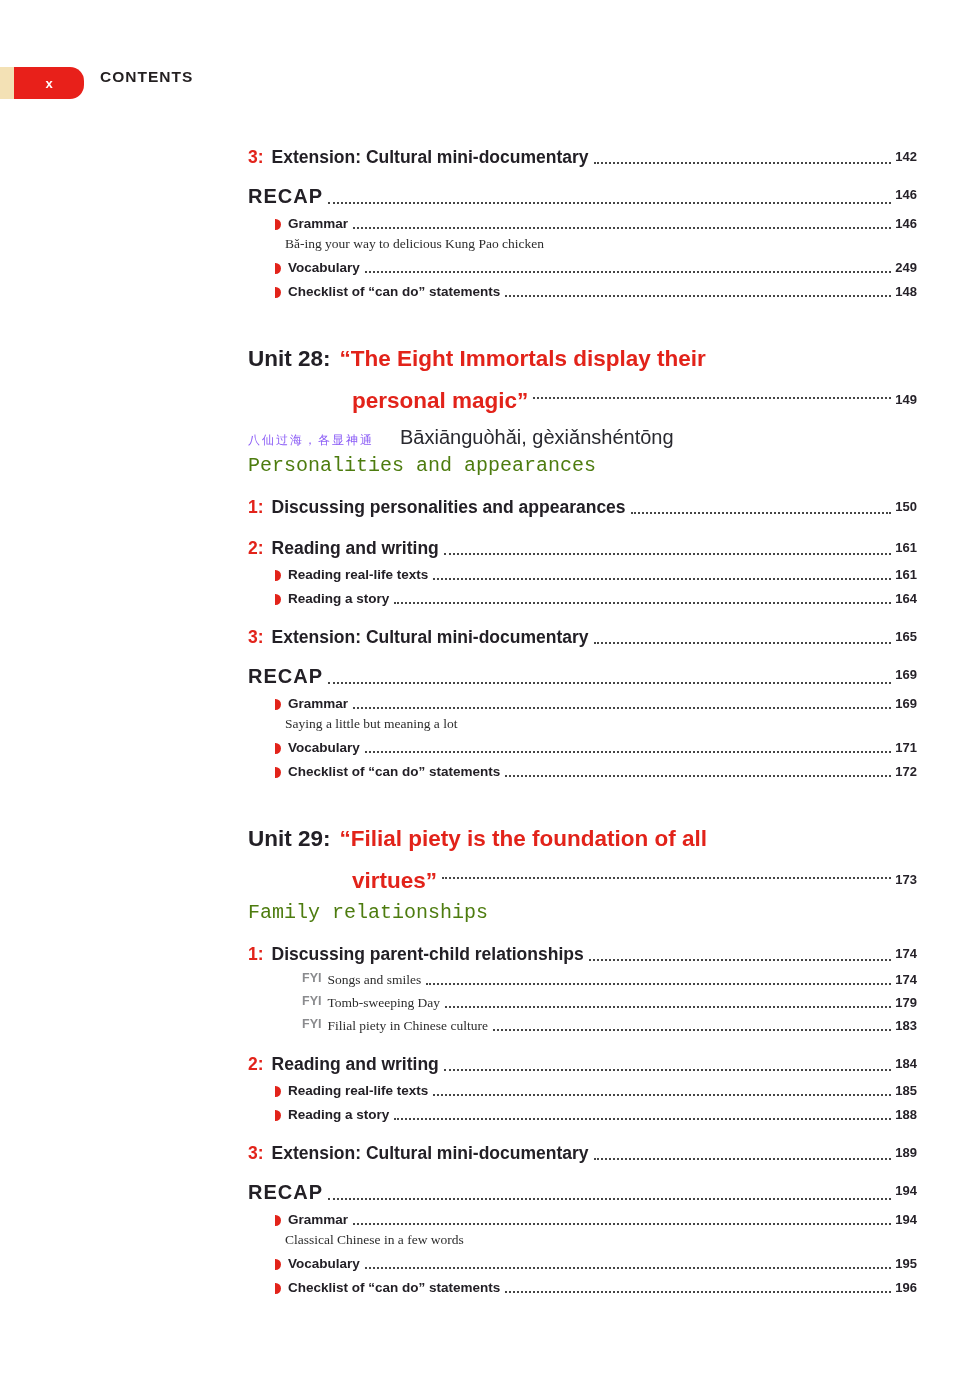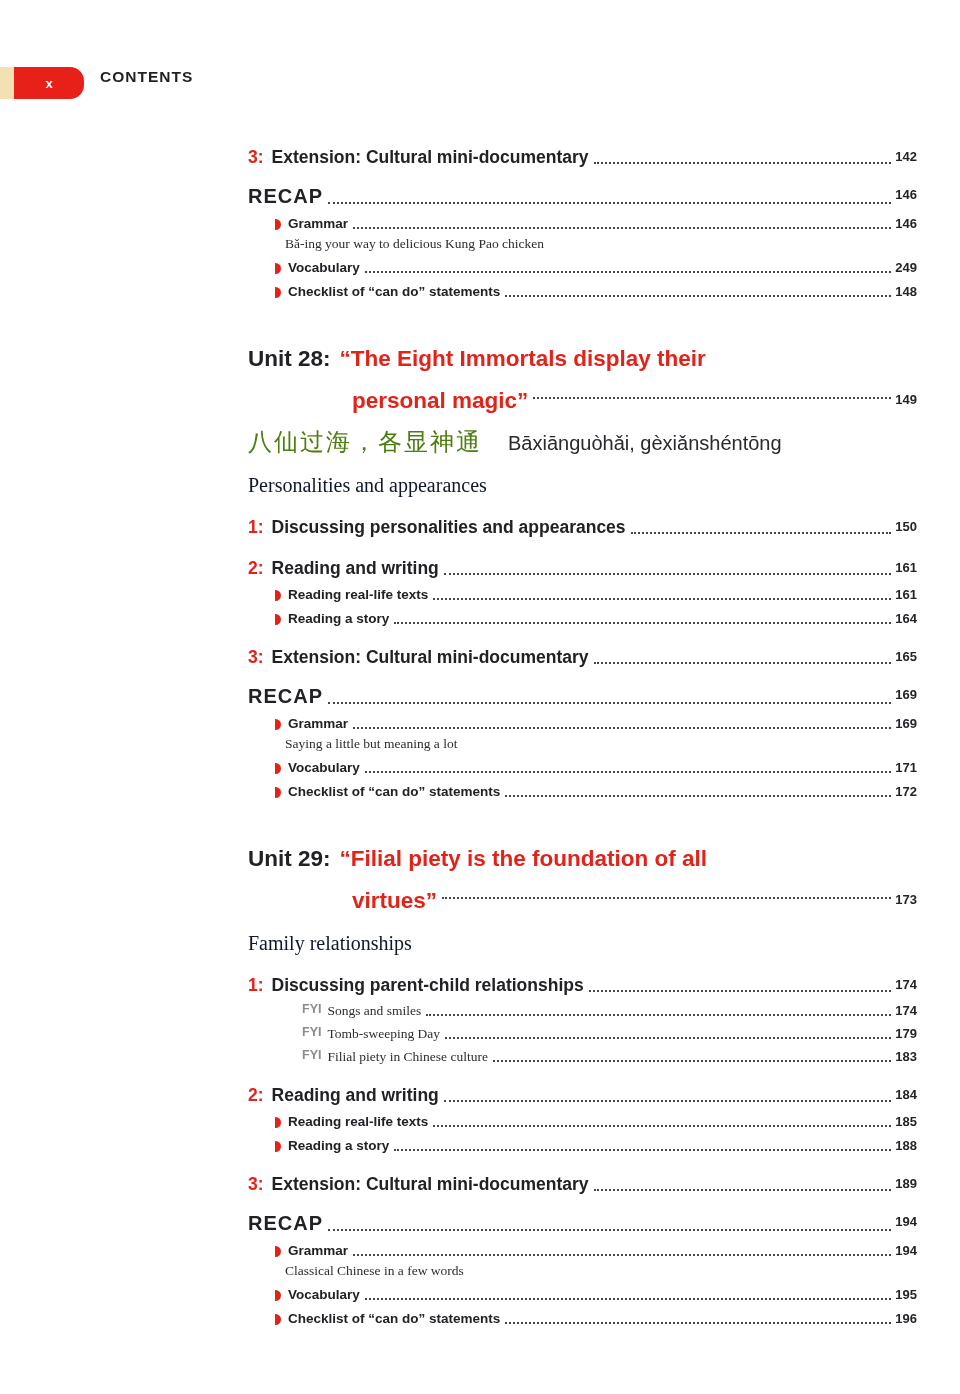--- a/index.html
+++ b/index.html
@@ -48,23 +48,23 @@
 
   .unit { margin-top:44px; margin-bottom:18px; }
   .u-line1 { font-weight:bold; font-size:22.5px; line-height:28px; }
   .u-label { color:#232026; margin-right:9px; }
   .u-quote { color:#e2231a; }
   .u-line2 { display:flex; align-items:center; padding-left:104px;
              font-weight:bold; font-size:22.5px; line-height:28px; margin-top:13px; }
   .u-line2 .leader { margin-bottom:7px; }
   .u-line2 .pg { margin-bottom:2px; }
   .u-zh-row { margin-top:10px; display:flex; align-items:baseline; }
-  .zh { color:#4d7c0f; font-family:"Liberation Serif", serif; font-size:24px; letter-spacing:2px; }
+  .zh { color:#8b5cf6; font-family:"Liberation Serif", serif; font-size:12px; letter-spacing:2px; }
   .pinyin { font-size:20px; color:#29292f; margin-left:26px; letter-spacing:0; }
-  .u-sub { font-family:Liberation Serif, serif; font-size:20px; color:#0f172a; margin-top:16px; }
+  .u-sub { font-family:Liberation Mono, monospace; font-size:20px; color:#4d7c0f; margin-top:5px; }
 </style>
 </head>
 <body>
 
 <div class="page-tab">
   <div class="tab-cream"></div>
   <div class="tab-red">
     <span>x</span>
   </div>
 </div>

